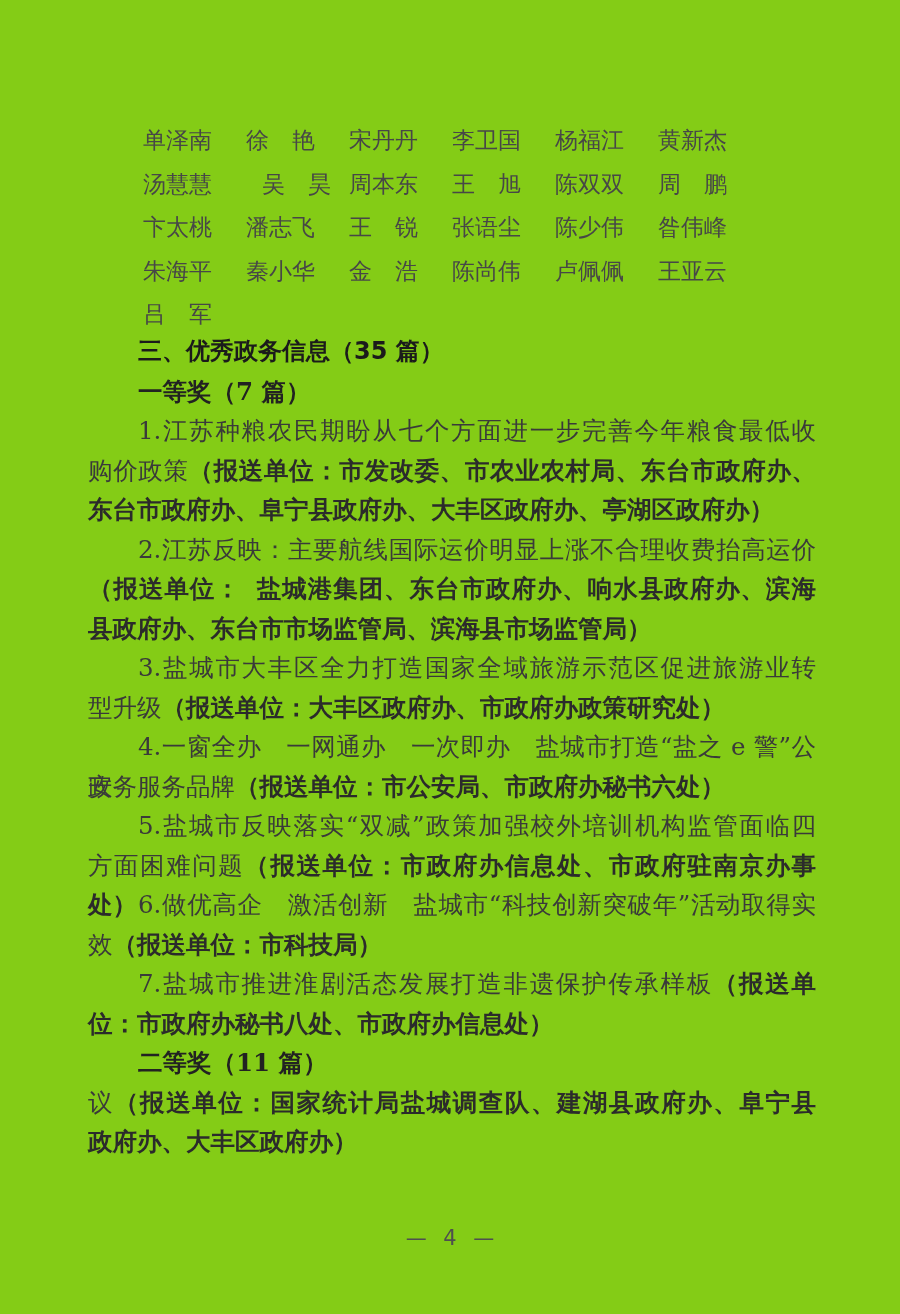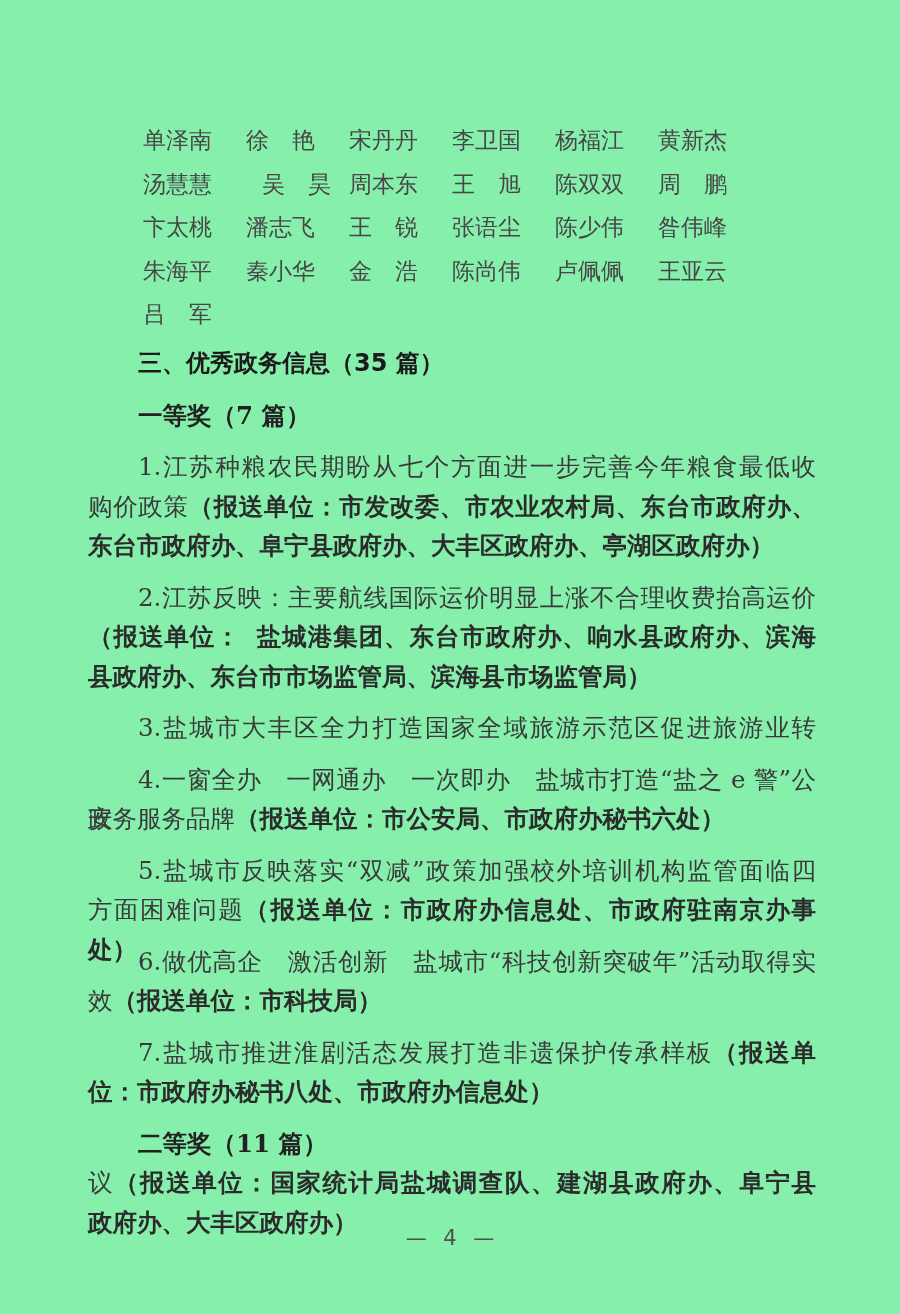--- a/index.html
+++ b/index.html
@@ -1,19 +1,19 @@
 <!DOCTYPE html>
 <html><head>
 <meta charset="utf-8">
 <style>
   html,body { margin:0; padding:0; background:#ffffff; }
   .page {
     position:relative;
     width:900px; height:1314px;
-    background:#86efac;
+    background:#84cc16;
     overflow:hidden;
     font-family:"DejaVu Serif","Liberation Serif",serif;
     color:#333333;
   }
 
   
   .names-block { position:absolute; left:143px; top:119px; }
   .names-row { display:flex; }
   .name-cell {
     width:71px; margin-right:32px;
@@ -28,21 +28,21 @@
     margin-left:16px;
   }
 
   
   .body-block {
     position:absolute; left:88px; top:332px; width:728px;
     font-size:24.5px; color:#333333;
   }
   .bline { height:39.5px; line-height:39.5px; text-align:justify; }
   .bline.fill { text-align-last:justify; }
-  .bline.indent { text-indent:50px;margin-top:12px; }
+  .bline.indent { text-indent:50px; }
   .h-sec {
     font-family:"DejaVu Sans","Liberation Sans",sans-serif;
     font-weight:700; color:#1b1b1b; font-size:24px;
   }
   .h-prize { font-weight:700; color:#222222; }
   .seg-title { font-weight:400; color:#3a3a3a; }
   .seg-unit  { font-weight:600; color:#2b2b2b; }
 
   
   .footer {
@@ -103,20 +103,21 @@
 
     <div class="bline indent fill seg-title">1.江苏种粮农民期盼从七个方面进一步完善今年粮食最低收</div>
     <div class="bline fill"><span class="seg-title">购价政策</span><span class="seg-unit">（报送单位：市发改委、市农业农村局、东台市政府办、</span></div>
     <div class="bline"><span class="seg-unit">东台市政府办、阜宁县政府办、大丰区政府办、亭湖区政府办）</span></div>
 
     <div class="bline indent fill seg-title">2.江苏反映：主要航线国际运价明显上涨不合理收费抬高运价</div>
     <div class="bline fill"><span class="seg-unit">（报送单位：</span><span class="seg-unit u-red">盐城港集团</span><span class="seg-unit">、东台市政府办、响水县政府办、滨海</span></div>
     <div class="bline"><span class="seg-unit">县政府办、东台市市场监管局、滨海县市场监管局）</span></div>
 
     <div class="bline indent fill seg-title">3.盐城市大丰区全力打造国家全域旅游示范区促进旅游业转</div>
+    <div class="bline"><span class="seg-title">型升级</span><span class="seg-unit">（报送单位：大丰区政府办、市政府办政策研究处）</span></div>
 
     <div class="bline indent fill seg-title">4.一窗全办　一网通办　一次即办　盐城市打造“盐之 e 警”公安</div>
     <div class="bline"><span class="seg-title">政务服务品牌</span><span class="seg-unit">（报送单位：市公安局、市政府办秘书六处）</span></div>
 
     <div class="bline indent fill seg-title">5.盐城市反映落实“双减”政策加强校外培训机构监管面临四</div>
     <div class="bline"><span class="seg-title">方面困难问题</span><span class="seg-unit">（报送单位：市政府办信息处、市政府驻南京办事处）</span></div>
 
     <div class="bline indent fill seg-title">6.做优高企　激活创新　盐城市“科技创新突破年”活动取得实</div>
     <div class="bline"><span class="seg-title">效</span><span class="seg-unit">（报送单位：市科技局）</span></div>
 

